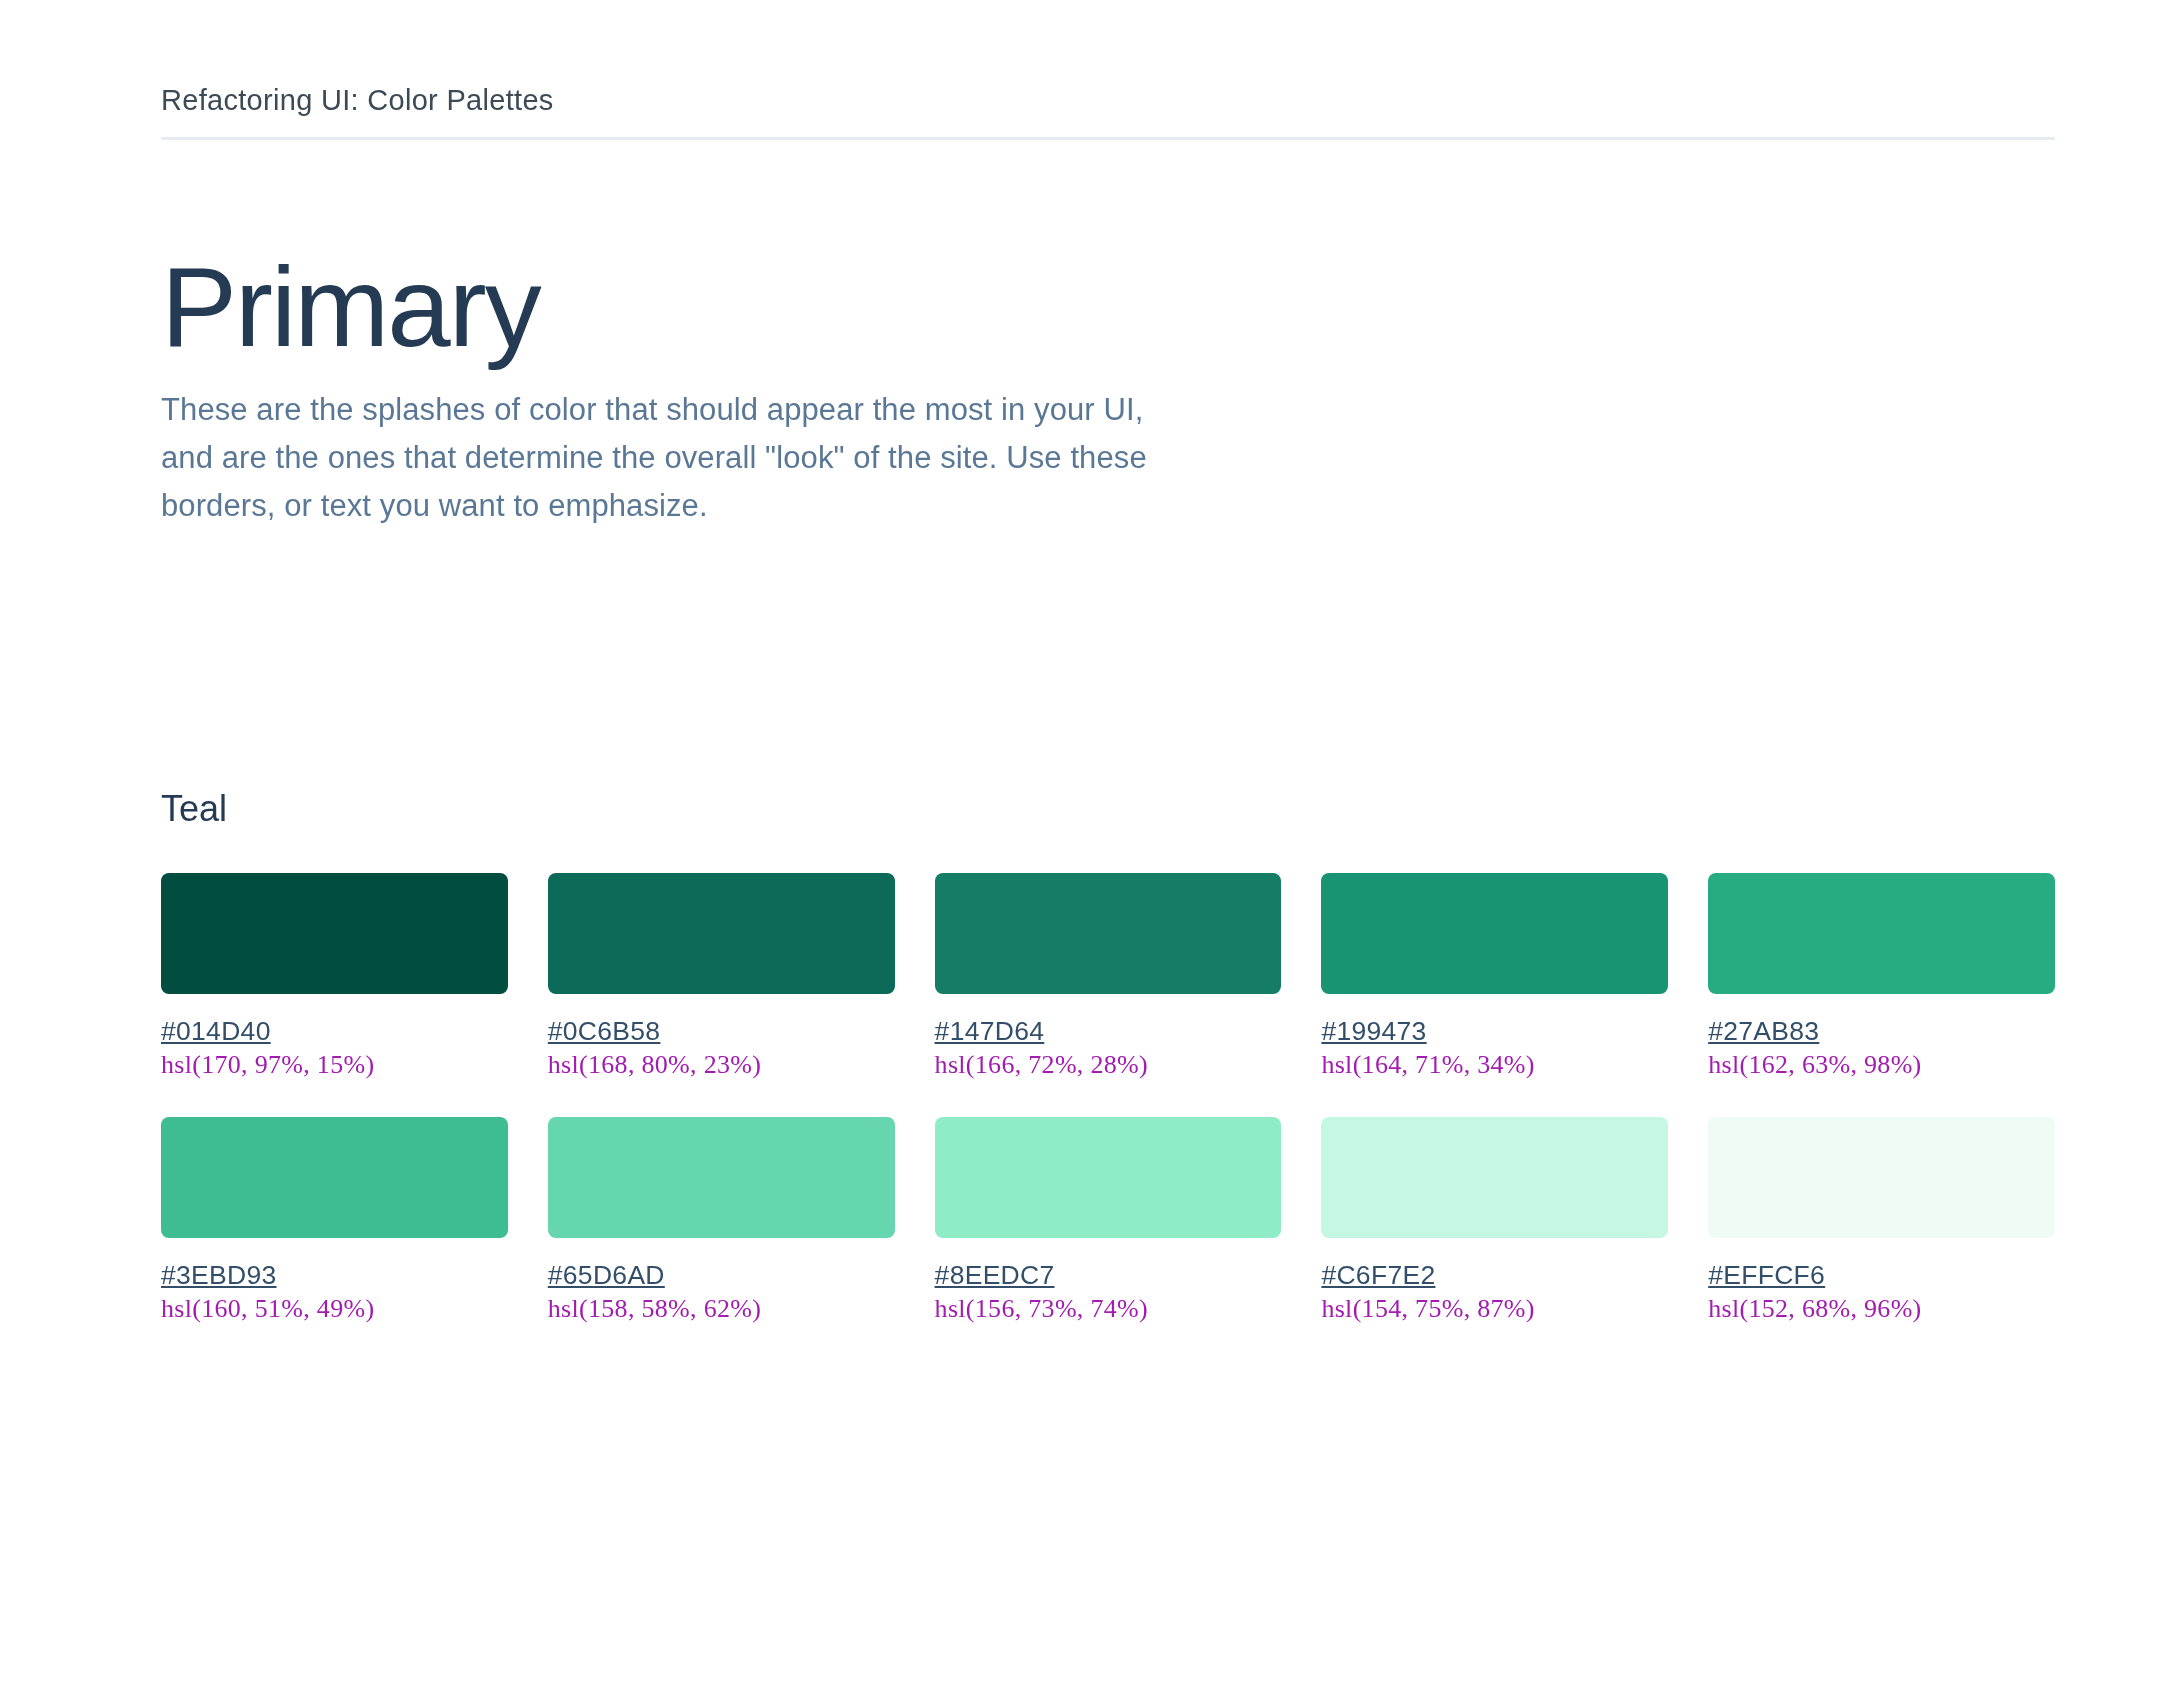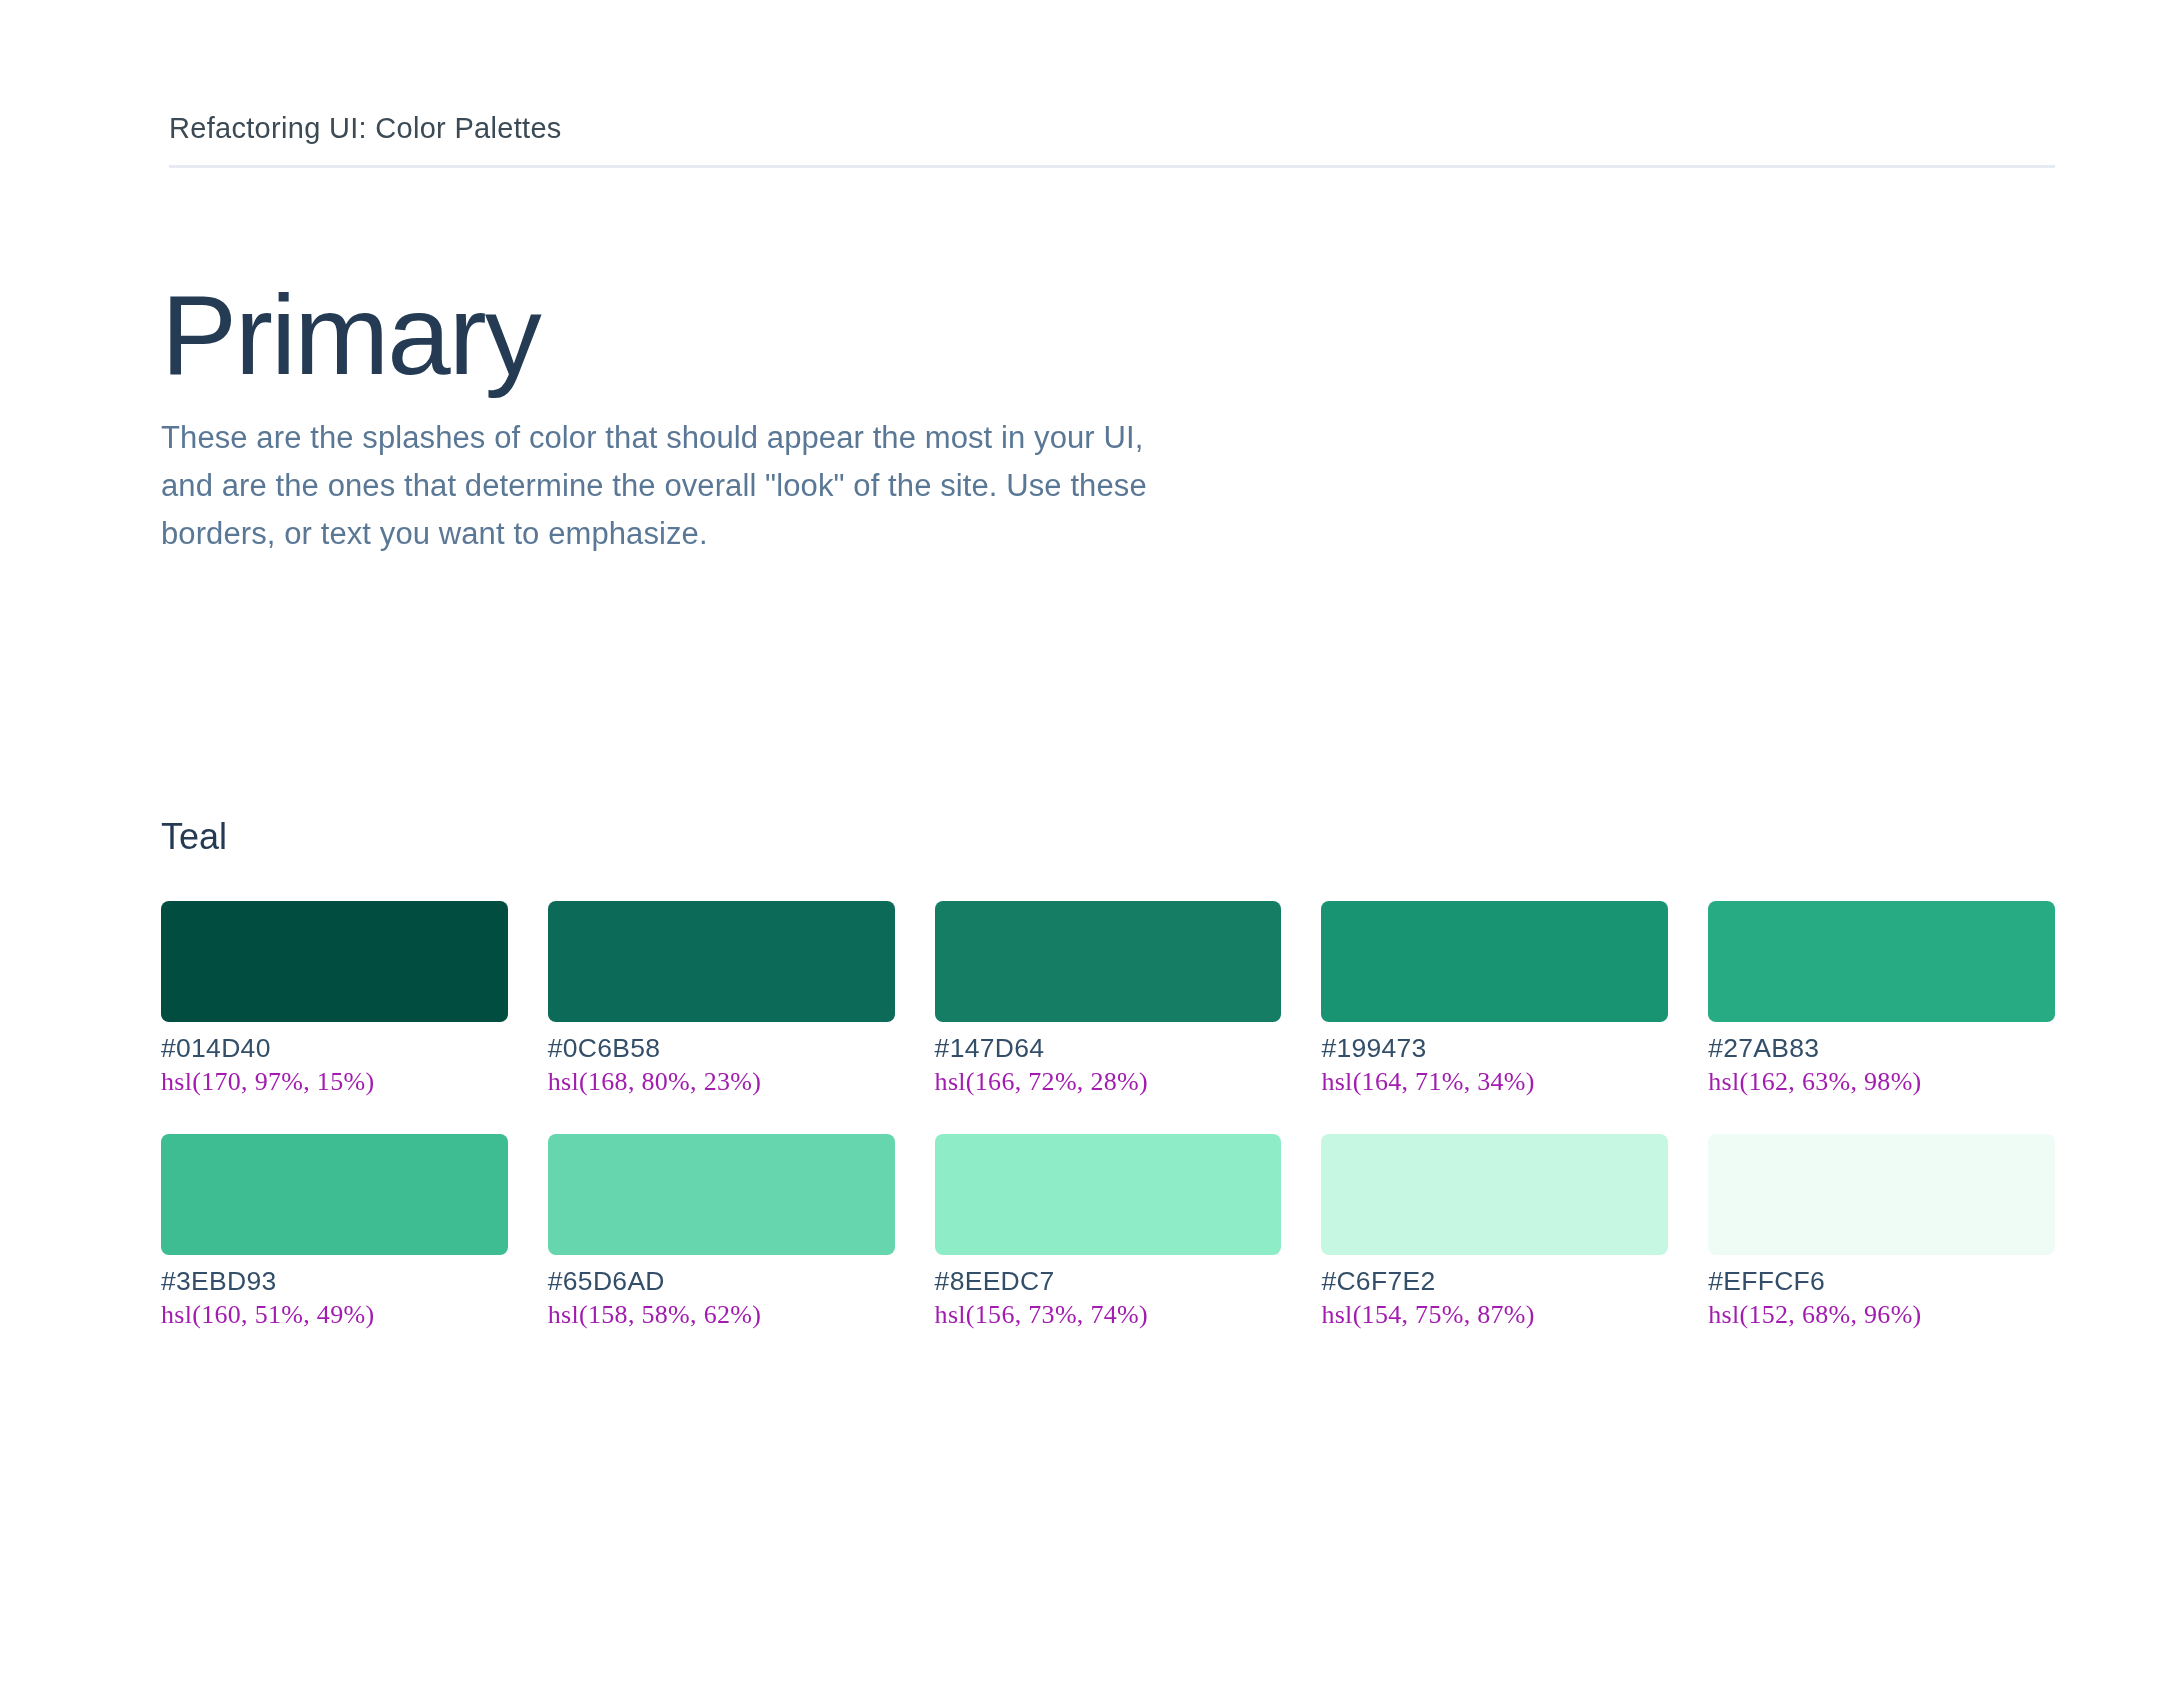--- a/index.html
+++ b/index.html
@@ -16,24 +16,23 @@
     box-sizing: border-box;
   }
   .page {
     box-sizing: border-box;
     width: 100%;
     height: 100%;
     padding: 0 128px 0 161px;
   }
   
   .site-header {
-    padding-top: 111px;
+    padding-top: 83px;
     padding-bottom: 20px;
     border-bottom: 3.3px solid #e5ebf0;
-    margin-left: 8px;
   }
   .site-header .title {
     font-size: 29px;
     line-height: 34px;
     color: #3b4a54;
     letter-spacing: 0.3px;
   }
   
   h1.page-title {
     margin: 104px 0 0 0;
@@ -67,25 +66,26 @@
     grid-template-columns: repeat(5, 1fr);
     column-gap: 40px;
     row-gap: 36px;
   }
   .swatch-cell { min-width: 0; }
   .swatch {
     height: 121px;
     border-radius: 8px;
   }
   .swatch-hex {
-    margin-top: 10px;
+    margin-top: 21px;
     font-size: 26.5px;
     line-height: 33px;
     color: #334e68;
     letter-spacing: 0.3px;
+    text-decoration: underline;
   }
   .swatch-hsl {
     font-size: 26px;
     line-height: 33px;
     color: #a21caf;
     letter-spacing: 0.3px;
     font-family: Liberation Serif, serif;
   }
 </style>
 </head>

